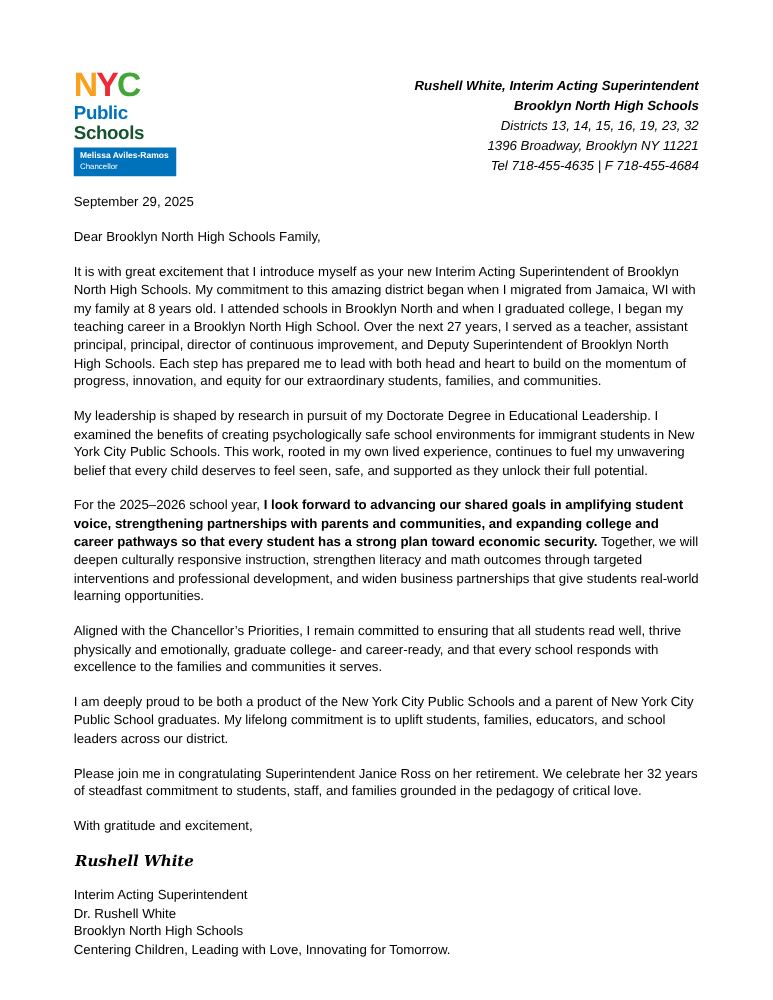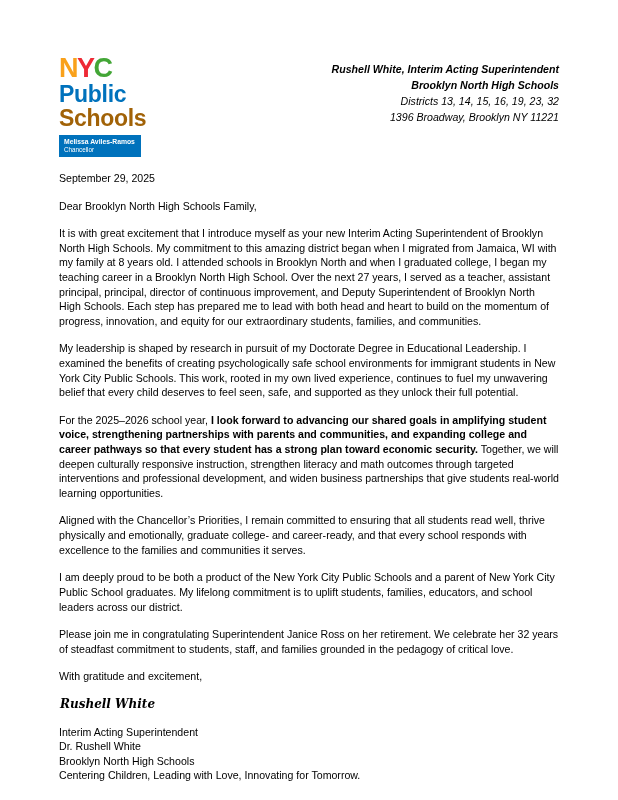--- a/index.html
+++ b/index.html
@@ -4,52 +4,53 @@
 <style>
   html, body { margin: 0; padding: 0; background: #ffffff; }
   .page {
     width: 544px; height: 800px; background: #ffffff; margin: 0 auto;
     font-family: "Liberation Sans", sans-serif; color: #000000;
     padding: 56px 22px 20px 22px; box-sizing: border-box; overflow: hidden;
   }
   .header { display: flex; justify-content: space-between; align-items: flex-start; margin-bottom: 14px; }
   .logo { line-height: 1; }
   .logo-nyc { font-size: 27px; font-weight: bold; letter-spacing: -1.5px; line-height: 0.95; }
-  .logo-public, .logo-schools { font-size: 23px; font-weight: bold; line-height: 1.02; margin-top: 1px; letter-spacing: -0.3px; }
+  .logo-public, .logo-schools { font-size: 15px; font-weight: bold; line-height: 1.02; margin-top: 1px; letter-spacing: -0.3px; }
   .chancellor-bar { margin-top: 4px; color: #ffffff; padding: 3px 5px; width: 82px; box-sizing: border-box; }
   .chancellor-name { font-size: 6.8px; font-weight: bold; line-height: 1.25; white-space: nowrap; }
   .chancellor-title { font-size: 6.3px; line-height: 1.25; }
   .contact { text-align: right; font-size: 10.6px; line-height: 1.5; padding-top: 6px; font-style: italic; }
   .bold { font-weight: bold; }
   .letter { font-size: 10.6px; line-height: 1.38; }
   .letter p { margin: 0 0 13px 0; }
   .letter p.tight { margin-bottom: 12px; }
   .signature { font-family: "DejaVu Serif", serif; font-style: italic; font-weight: bold; font-size: 12px; margin: 3px 0 12px 1px; }
   .sig-block div { line-height: 1.38; }
 </style>
 </head>
 <body>
 
 <div class="page">
 
   <div class="header">
     <div class="logo">
       <div class="logo-nyc"><span style="color: rgb(249, 161, 27);">N</span><span style="color: rgb(238, 42, 53);">Y</span><span style="color: rgb(67, 166, 54);">C</span></div>
       <div class="logo-public" style="color: rgb(0, 114, 188);">Public</div>
-      <div class="logo-schools" style="color: #a16207;">Schools</div>
+      <div class="logo-schools" style="color: #14532d;">Schools</div>
       <div class="chancellor-bar" style="background: rgb(0, 114, 188);">
         <div class="chancellor-name">Melissa Aviles-Ramos</div>
         <div class="chancellor-title">Chancellor</div>
       </div>
     </div>
     <div class="contact">
       <div class="bold">Rushell White, Interim Acting Superintendent</div>
       <div class="bold">Brooklyn North High Schools</div>
       <div>Districts 13, 14, 15, 16, 19, 23, 32</div>
       <div>1396 Broadway, Brooklyn NY 11221</div>
+      <div>Tel 718-455-4635 | F 718-455-4684</div>
     </div>
   </div>
 
   <div class="letter">
     <p>September 29, 2025</p>
     <p>Dear Brooklyn North High Schools Family,</p>
     <p>It is with great excitement that I introduce myself as your new Interim Acting Superintendent of Brooklyn North High Schools. My commitment to this amazing district began when I migrated from Jamaica, WI with my family at 8 years old. I attended schools in Brooklyn North and when I graduated college, I began my teaching career in a Brooklyn North High School.  Over the next 27 years, I served as a teacher, assistant principal, principal, director of continuous improvement, and Deputy Superintendent of Brooklyn North High Schools. Each step has prepared me to lead with both head and heart to build on the momentum of progress, innovation, and equity for our extraordinary students, families, and communities.</p>
     <p>My leadership is shaped by research in pursuit of my Doctorate Degree in Educational Leadership. I examined the benefits of creating psychologically safe school environments for immigrant students in New York City Public Schools. This work, rooted in my own lived experience, continues to fuel my unwavering belief that every child deserves to feel seen, safe, and supported as they unlock their full potential.</p>
     <p><span>For the 2025–2026 school year, </span><span class="bold">I look forward to advancing our shared goals in amplifying student voice, strengthening partnerships with parents and communities, and expanding college and career pathways so that every student has a strong plan toward economic security.</span><span> Together, we will deepen culturally responsive instruction, strengthen literacy and math outcomes through targeted interventions and professional development, and widen business partnerships that give students real-world learning opportunities.</span></p>
     <p>Aligned with the Chancellor’s Priorities, I remain committed to ensuring that all students read well, thrive physically and emotionally, graduate college- and career-ready, and that every school responds with excellence to the families and communities it serves.</p>

